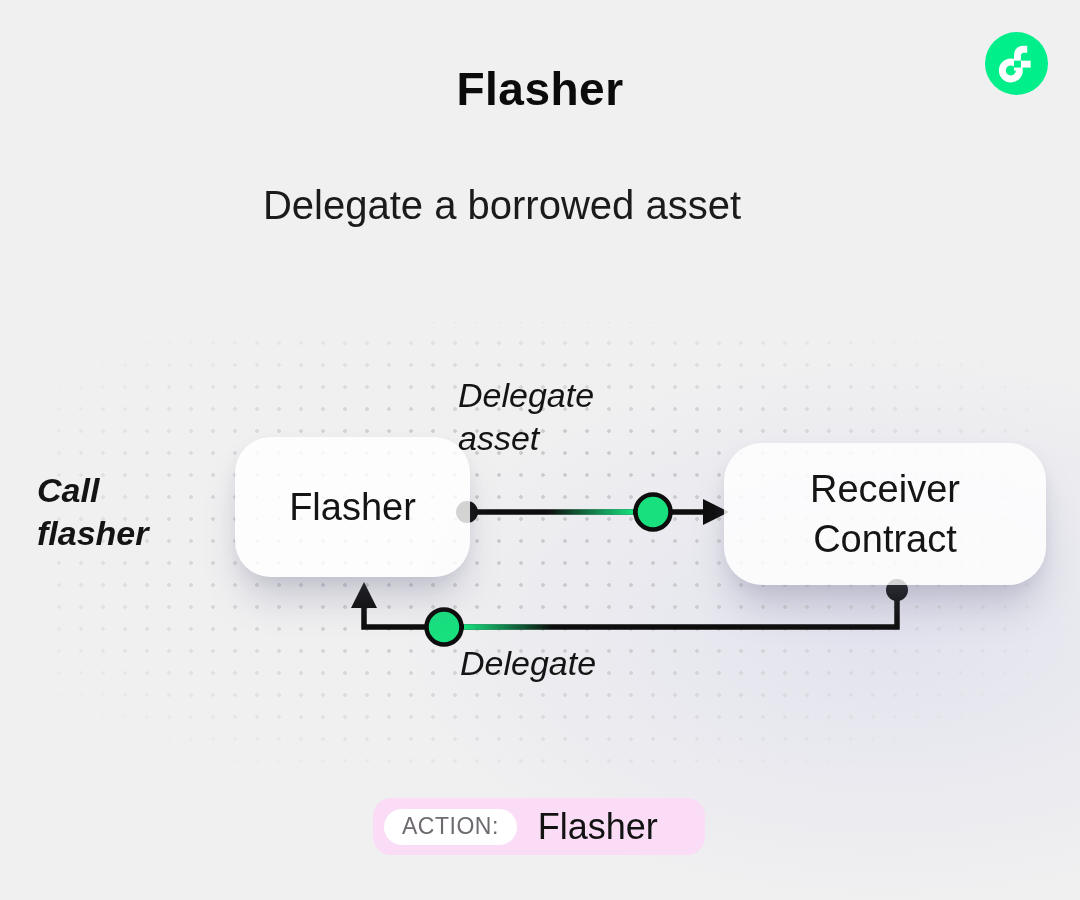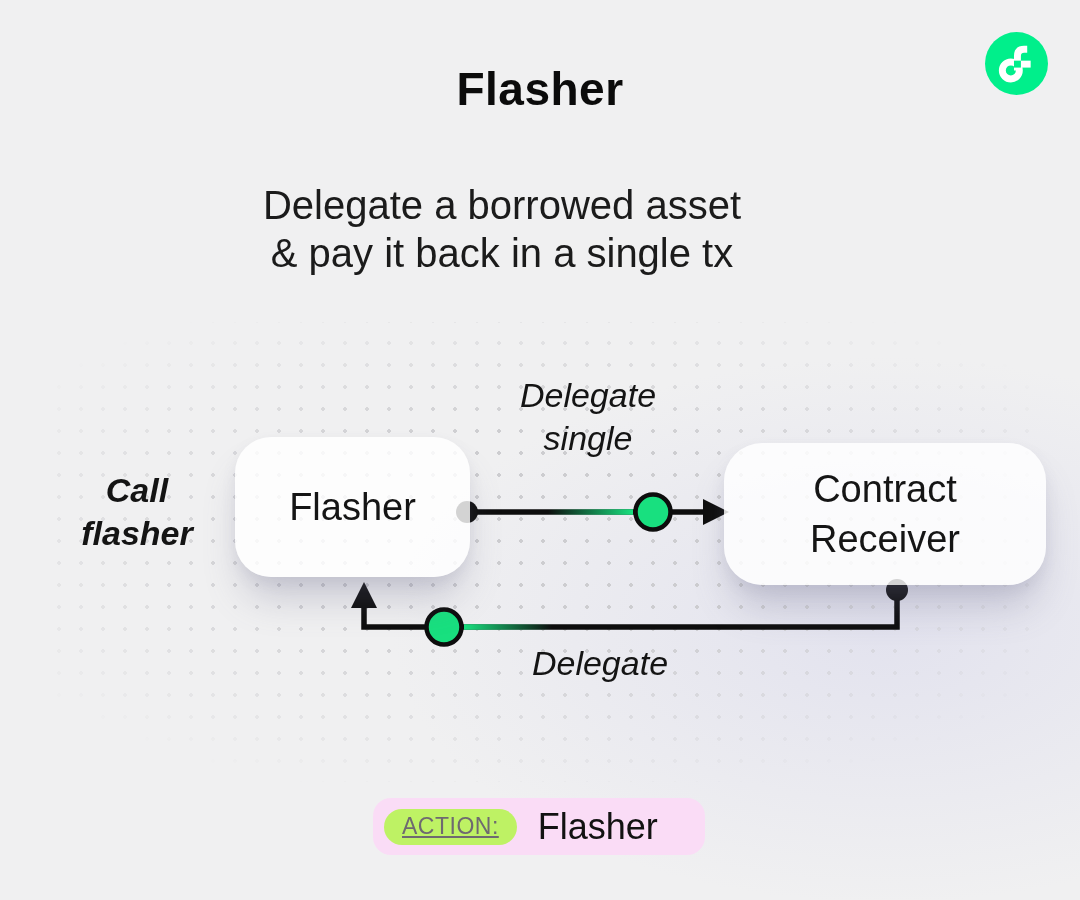--- a/index.html
+++ b/index.html
@@ -47,21 +47,21 @@
     box-shadow:0 28px 38px -8px rgba(105,105,138,0.30), 0 6px 14px rgba(120,120,150,0.10);
     display:flex;align-items:center;justify-content:center;
     text-align:center;font-size:38px;color:#151515;line-height:50px;
   }
   .node-flasher{left:235px;top:437px;width:235px;height:140px;border-radius:36px;}
   .node-receiver{left:724px;top:443px;width:322px;height:142px;}
 
   
   .flow-label{
     position:absolute;font-style:italic;font-size:34px;line-height:43px;
-    text-align:center;color:#141414;
+    color:#141414;
   }
   .label-call{left:37px;top:469px;width:200px;font-weight:bold;}
   .label-delegate{left:458px;top:374px;width:260px;}
   .label-repayment{left:460px;top:642px;width:280px;}
 
   
   .action-badge{
     position:absolute;left:373px;top:798px;width:332px;height:57px;
     border-radius:18px;display:flex;align-items:center;padding-left:11px;box-sizing:border-box;
   }
@@ -82,21 +82,20 @@
   <svg class="logo" viewBox="0 0 100 100" aria-hidden="true">
     <circle cx="50" cy="50" r="50" fill="#00ef8b"></circle>
     <circle cx="41" cy="61" r="13.5" fill="none" stroke="#ffffff" stroke-width="11"></circle>
     <path d="M 51.5 61 L 51.5 38 Q 51.5 27.5 62 27.5 L 67 27.5" fill="none" stroke="#ffffff" stroke-width="11"></path>
     <rect x="57" y="45.5" width="15.5" height="11" fill="#ffffff"></rect>
     <rect x="46" y="45.5" width="11" height="11" fill="#00ef8b"></rect>
   </svg>
 
   <div class="subtitle">
     <div>Delegate a borrowed asset</div>
-    <div>&amp; pay it back in a single tx</div>
   </div>
 
   <div class="dots"></div>
 
   <svg class="wires" viewBox="0 0 1080 900" aria-hidden="true">
     <defs>
       <linearGradient id="trailRight" x1="0" y1="0" x2="1" y2="0">
         <stop offset="0" stop-color="#18e07f" stop-opacity="0"></stop>
         <stop offset="1" stop-color="#18e07f"></stop>
       </linearGradient>
@@ -119,36 +118,36 @@
     <circle cx="444" cy="627" r="17.5" fill="#18e07f" stroke="#0d0d0d" stroke-width="4.5"></circle>
   </svg>
 
   <div class="flow-label label-call">
     <div>Call</div>
     <div>flasher</div>
   </div>
 
   <div class="flow-label label-delegate">
     <div>Delegate</div>
-    <div>single</div>
+    <div>asset</div>
   </div>
 
   <div class="flow-label label-repayment">Delegate</div>
 
   <div class="node node-flasher">
     <div>Flasher</div>
   </div>
 
   <div class="node node-receiver">
     <div>
+      <div>Receiver</div>
       <div>Contract</div>
-      <div>Receiver</div>
     </div>
   </div>
 
   <div class="action-badge" style="background: rgb(250, 220, 246);">
-    <div class="action-chip" style="background: #bef264; text-decoration: underline;">
+    <div class="action-chip" style="background: #ffffff;">
       <span>ACTION:</span>
     </div>
     <div class="action-value">Flasher</div>
   </div>
 
 </div>
 
 </body></html>

